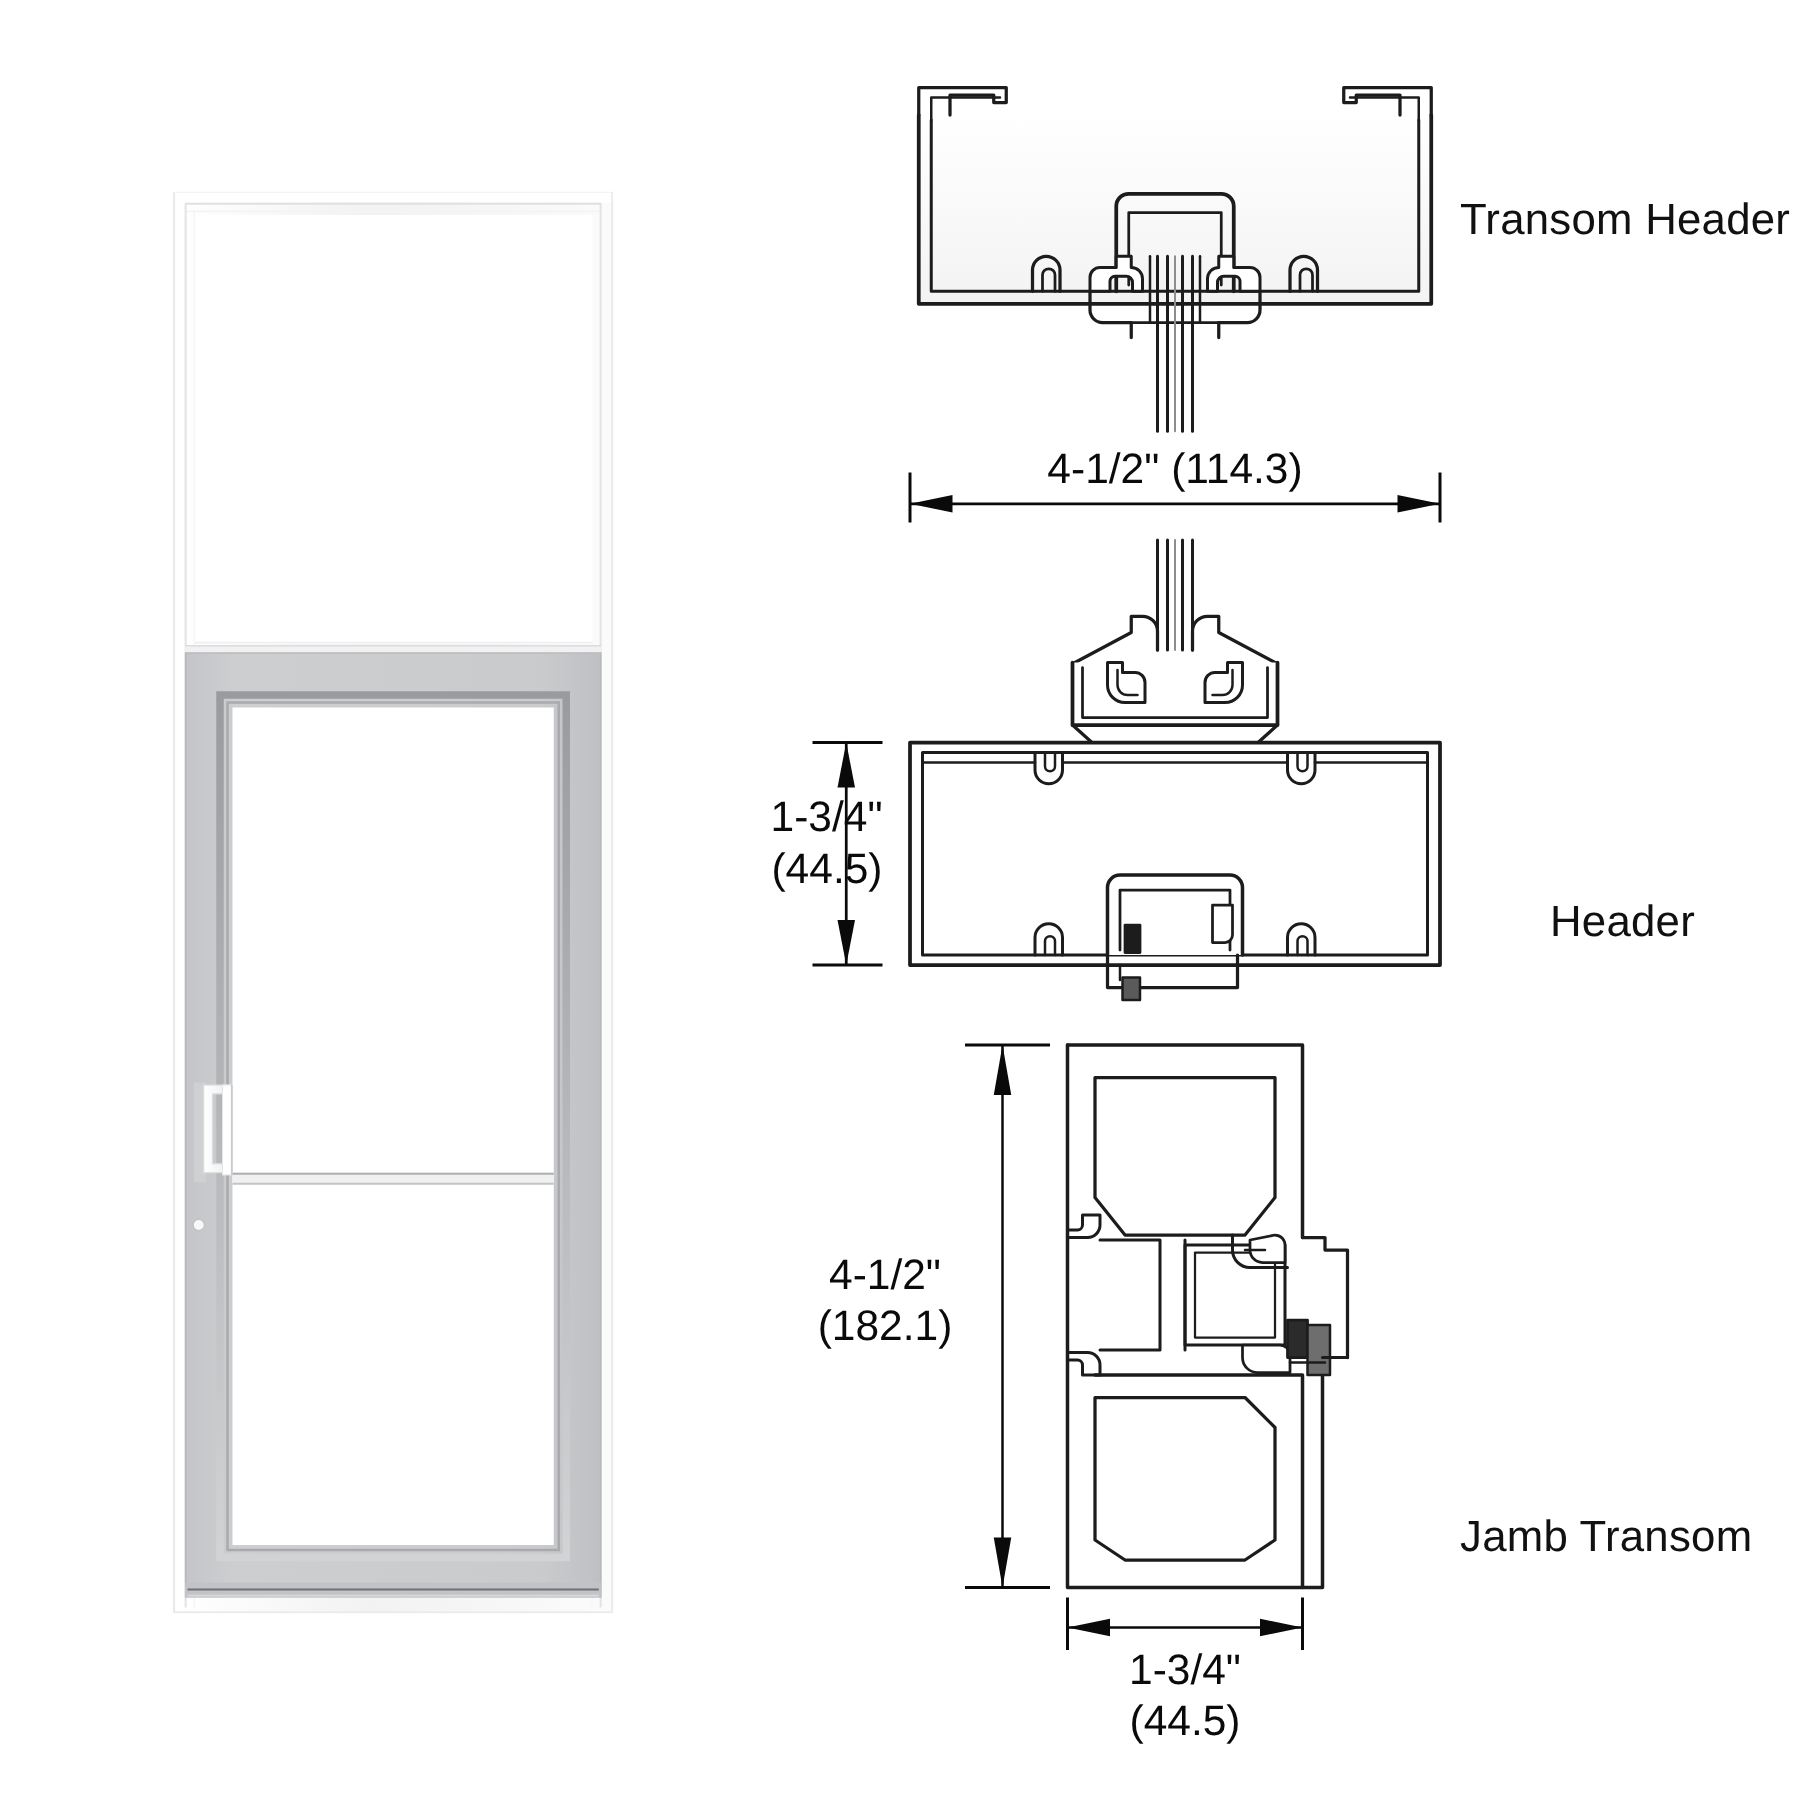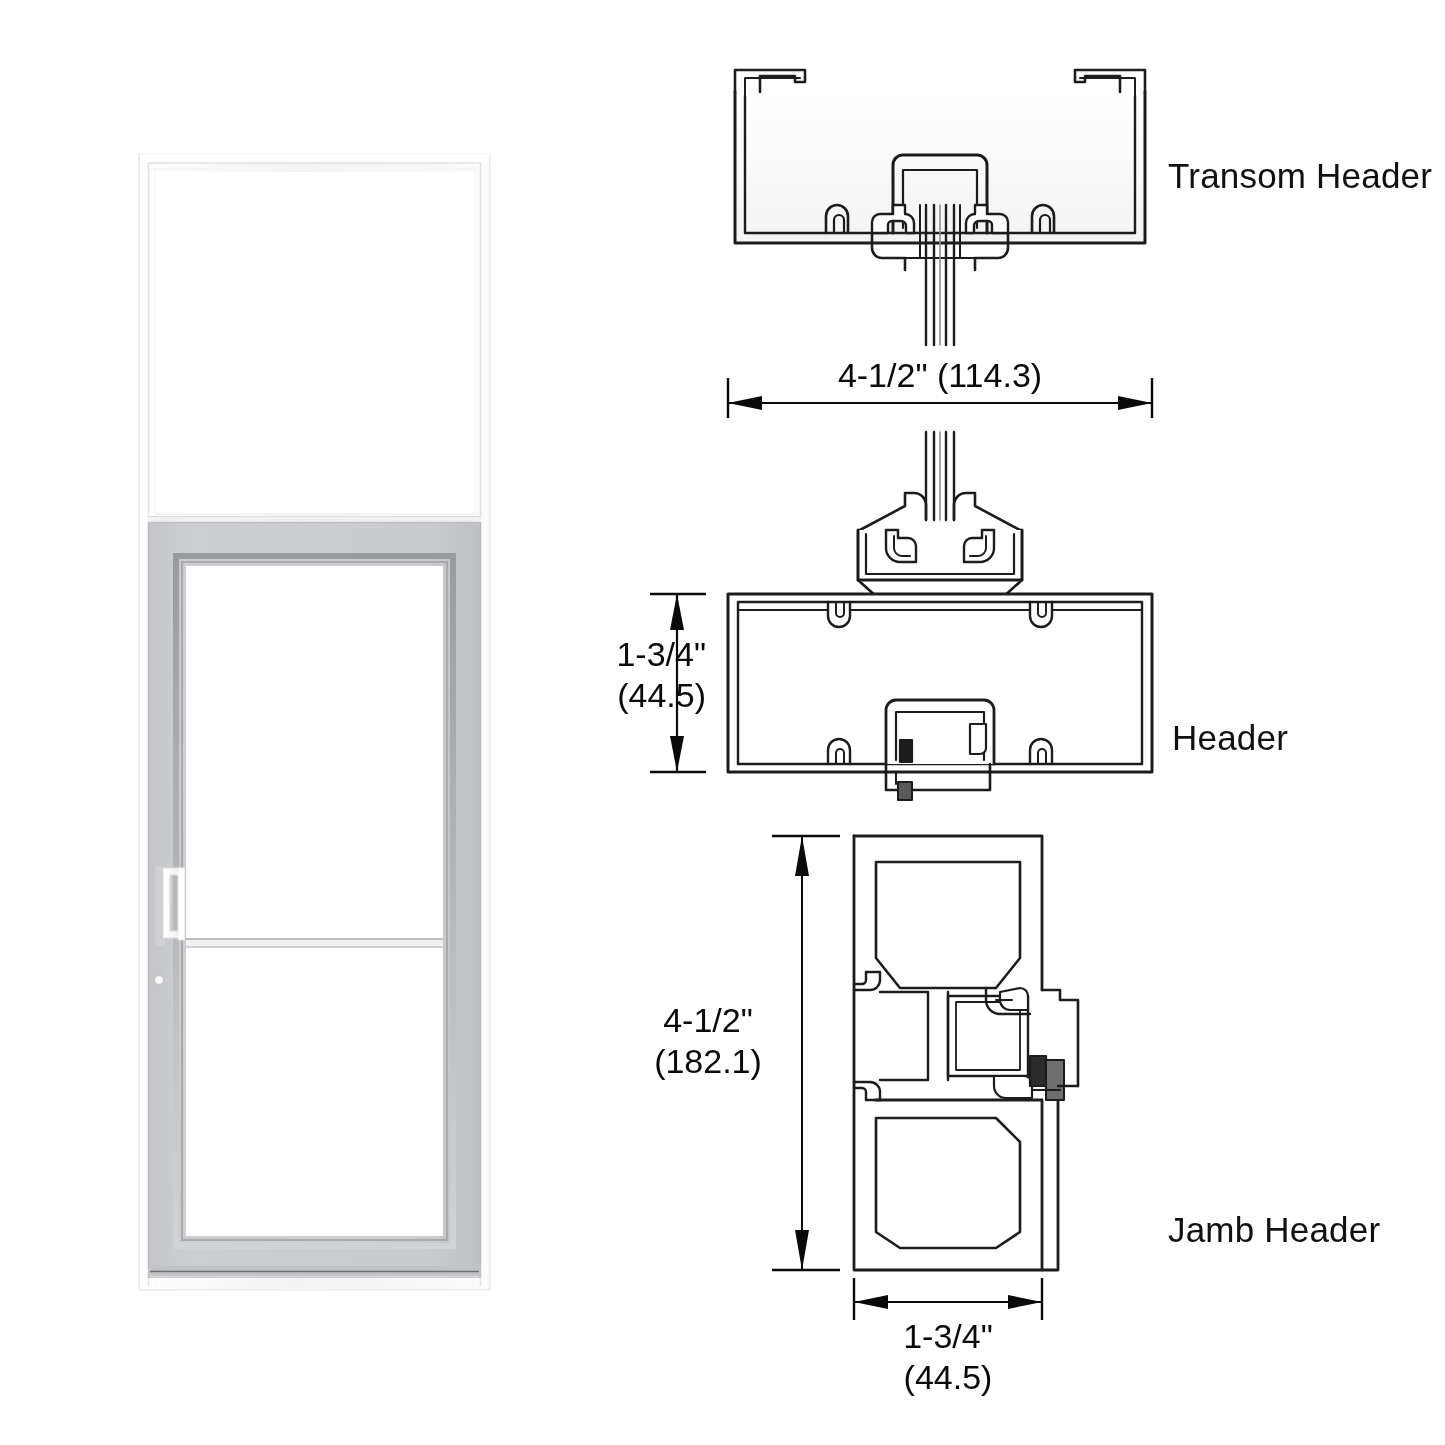--- a/index.html
+++ b/index.html
@@ -238,21 +238,21 @@
 
       <path d="M886 764 L886 790 L990 790 L990 764" stroke-width="2.6"></path>
       <path d="M896 772 L896 784" stroke-width="2"></path>
 
       <path d="M900 740 L912 740 L912 762 L900 762 Z" stroke-width="2.2" fill="#1c1c1c"></path>
       <path d="M970 724 L986 724 L986 748 a6 6 0 0 1 -6 6 L970 754 Z" stroke-width="2.2" fill="#ffffff"></path>
       <path d="M898 782 L912 782 L912 800 L898 800 Z" stroke-width="2" fill="#5a5a5a"></path>
     </g>
   </svg>
 
-  <div class="label" style="left:1172px; top:718px;text-align:center;">Header</div>
+  <div class="label" style="left:1240px; top:718px;text-align:center;">Header</div>
 
   <svg class="vec" width="1445" height="1445" viewBox="0 0 1445 1445" aria-hidden="true">
     <g stroke="#0a0a0a" stroke-width="2.4" fill="#0a0a0a">
       <line x1="650" y1="594" x2="706" y2="594"></line>
       <line x1="650" y1="772" x2="706" y2="772"></line>
       <line x1="677" y1="594" x2="677" y2="772" stroke-width="2.2"></line>
       <polygon points="677,594 670,630 684,630" stroke="none"></polygon>
       <polygon points="677,772 670,736 684,736" stroke="none"></polygon>
     </g>
   </svg>
@@ -294,21 +294,21 @@
       <path d="M1046 1060 L1064 1060 L1064 1100 L1046 1100 Z" stroke-width="2" fill="#6e6e6e"></path>
       <path d="M1032 1090 L1060 1090" stroke-width="2"></path>
 
       <path d="M1078 1086 L1058 1086" stroke-width="2.4"></path>
 
       <path d="M876 1118 L996 1118 L1020 1142 L1020 1232 L996 1248 L900 1248 L876 1232 Z" stroke-width="2.6"></path>
       <path d="M876 1100 L1042 1100 L1042 1270" stroke-width="2.8"></path>
     </g>
   </svg>
 
-  <div class="label" style="left:1168px; top:1210px;">Jamb Header</div>
+  <div class="label" style="left:1168px; top:1210px;">Jamb Transom</div>
 
   <svg class="vec" width="1445" height="1445" viewBox="0 0 1445 1445" aria-hidden="true">
     <g stroke="#0a0a0a" stroke-width="2.4" fill="#0a0a0a">
       <line x1="772" y1="836" x2="840" y2="836"></line>
       <line x1="772" y1="1270" x2="840" y2="1270"></line>
       <line x1="802" y1="836" x2="802" y2="1270" stroke-width="2"></line>
       <polygon points="802,836 795,876 809,876" stroke="none"></polygon>
       <polygon points="802,1270 795,1230 809,1230" stroke="none"></polygon>
     </g>
   </svg>

